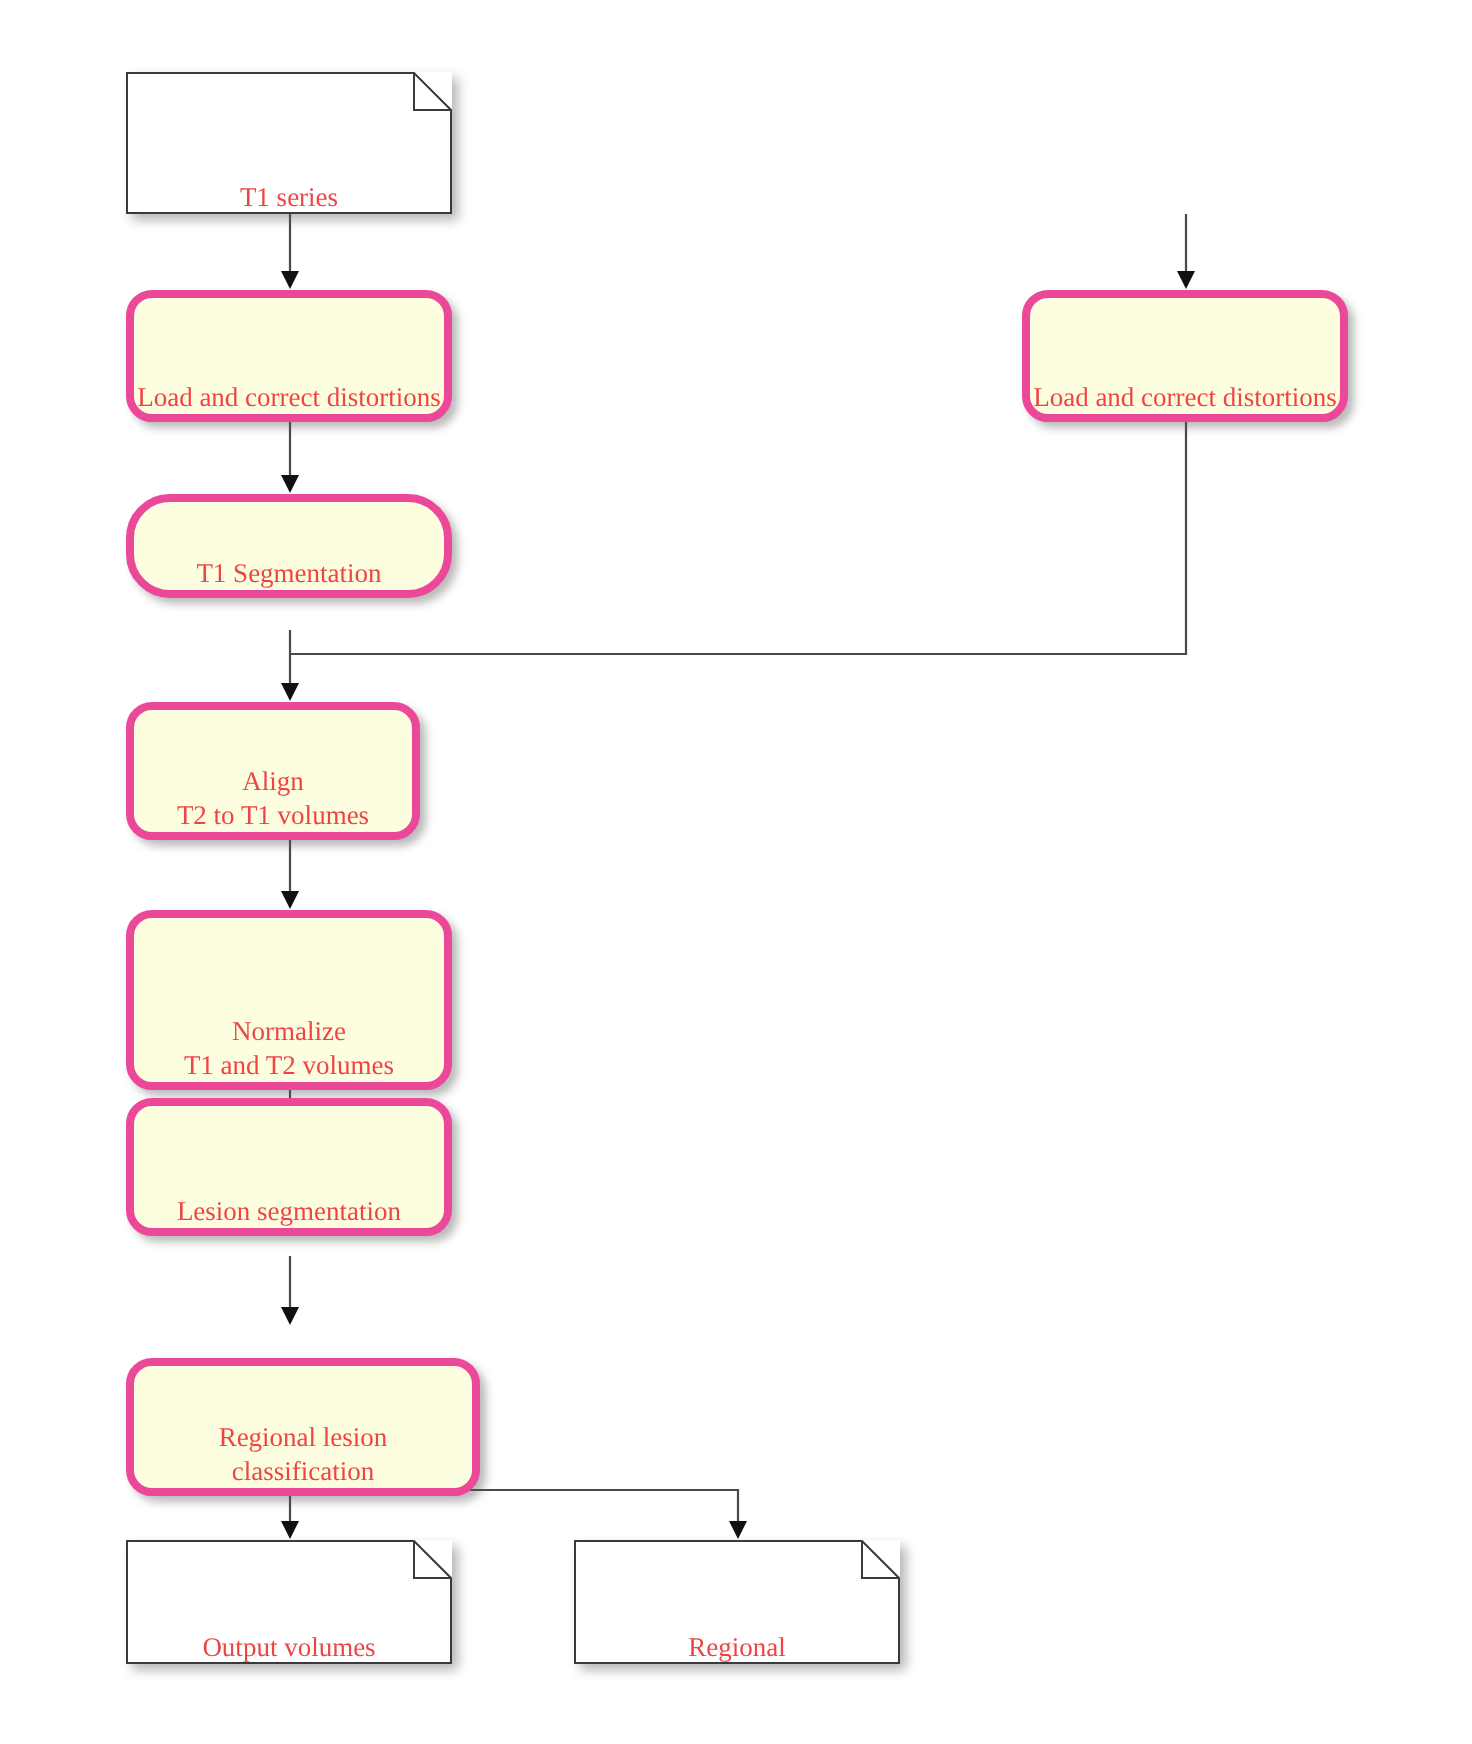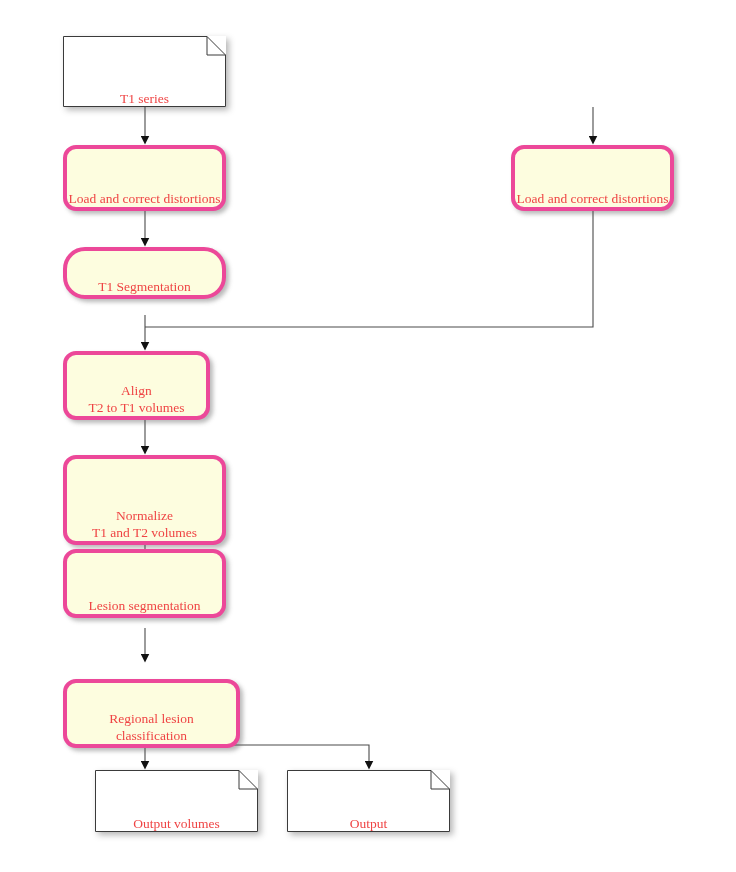--- a/index.html
+++ b/index.html
@@ -145,29 +145,29 @@
 
   <div class="node process" style="left:63px; top:549px; width:163px; height:69px;">
     <span class="label">Lesion segmentation</span>
   </div>
 
   <div class="node process" style="left:63px; top:679px; width:177px; height:69px;">
     <span class="label">Regional lesion
 classification</span>
   </div>
 
-  <div class="node document" style="left:63px; top:770px; width:163px; height:62px;margin-left:32px;">
+  <div class="node document" style="left:63px; top:770px; width:163px; height:62px;">
     <svg class="doc-shape" viewBox="0 0 163 62" preserveAspectRatio="none">
       <path d="M0.5,0.5 L144,0.5 L162.5,19 L162.5,61.5 L0.5,61.5 Z" fill="#ffffff" stroke="#3a3a3a" stroke-width="1"></path>
       <path d="M144,0.5 L144,19 L162.5,19" fill="none" stroke="#3a3a3a" stroke-width="1"></path>
     </svg>
     <span class="doc-label">Output volumes</span>
   </div>
 
   <div class="node document" style="left:287px; top:770px; width:163px; height:62px;">
     <svg class="doc-shape" viewBox="0 0 163 62" preserveAspectRatio="none">
       <path d="M0.5,0.5 L144,0.5 L162.5,19 L162.5,61.5 L0.5,61.5 Z" fill="#ffffff" stroke="#3a3a3a" stroke-width="1"></path>
       <path d="M144,0.5 L144,19 L162.5,19" fill="none" stroke="#3a3a3a" stroke-width="1"></path>
     </svg>
-    <span class="doc-label">Output</span>
+    <span class="doc-label">Regional</span>
   </div>
 
 </div>
 
 </body></html>

